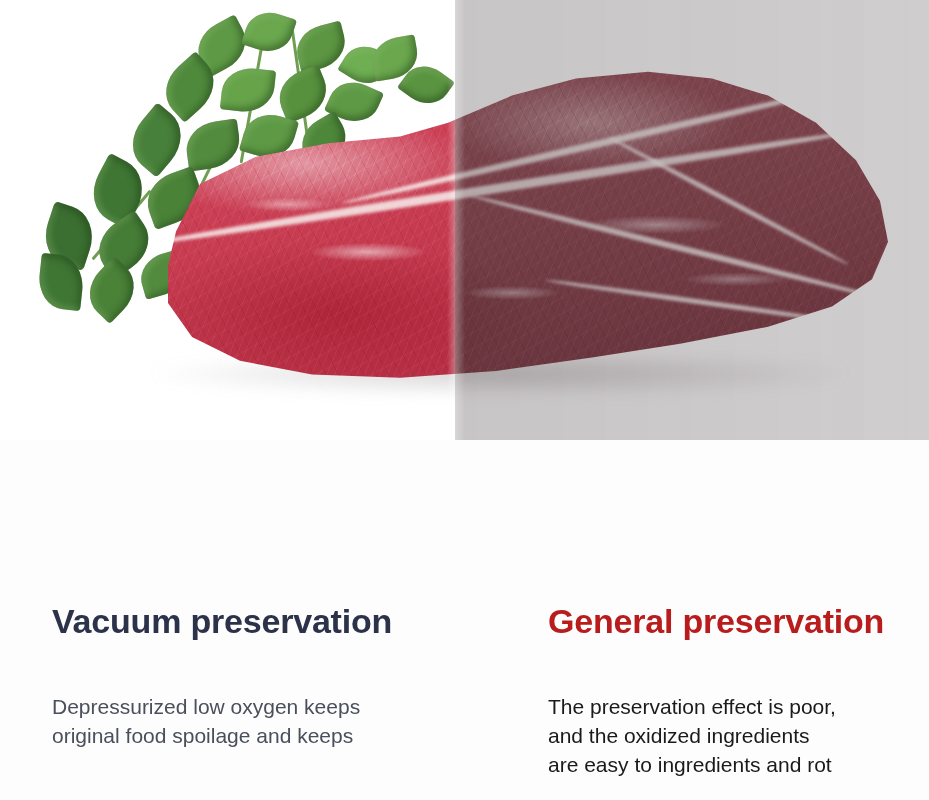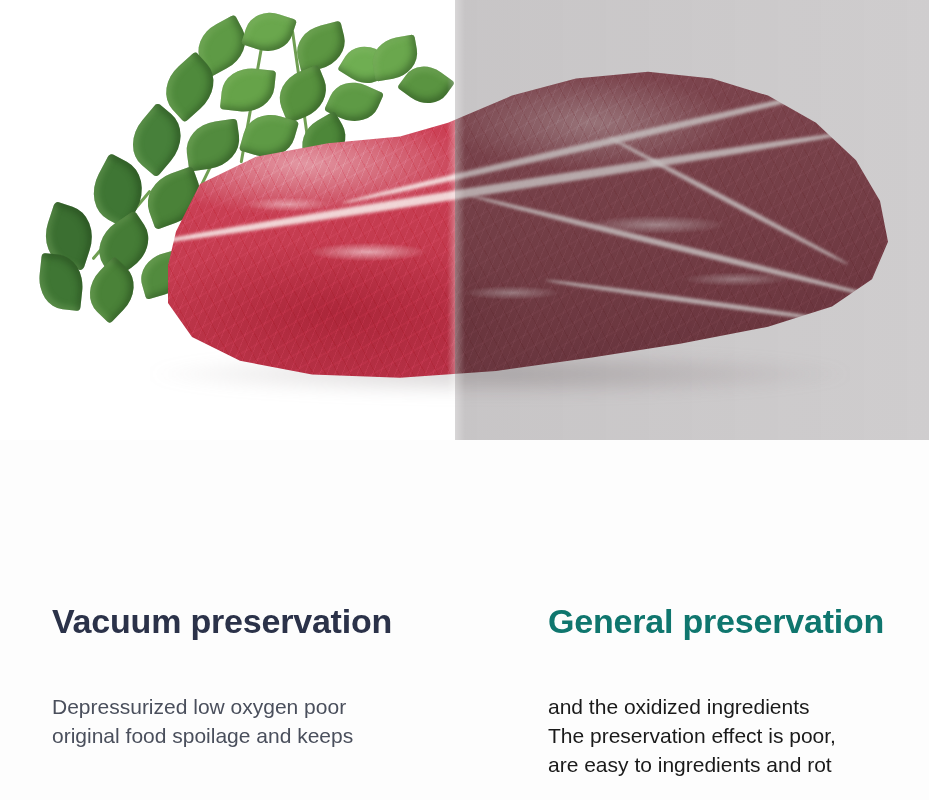--- a/index.html
+++ b/index.html
@@ -108,21 +108,21 @@
   .captions{position:absolute;left:0;top:440px;width:929px;height:360px;}
   .col{position:absolute;top:0;}
   .col.left{left:52px;width:430px;}
   .col.right{left:548px;width:400px;}
 
   .heading{
     font-size:34px;font-weight:bold;letter-spacing:-.2px;
     white-space:nowrap;position:absolute;top:162px;margin:0;
   }
   .col.left  .heading{color:#2b3249;}
-  .col.right .heading{color:#0f766e;}
+  .col.right .heading{color:#b91c1c;}
 
   .body-text{
     position:absolute;top:252px;margin:0;
     font-size:21px;line-height:29px;
   }
   .col.left  .body-text{color:#4a4f5c;width:340px;}
   .col.right .body-text{color:#1a1a1a;width:360px;}
   .body-text span{display:block;white-space:nowrap;}
 </style>
 </head>
@@ -179,26 +179,26 @@
     <div class="ox-mask"></div>
     <div class="divider-soft"></div>
   </div>
 </div>
 
 <div class="captions">
 
   <div class="col left">
     <h2 class="heading">Vacuum preservation</h2>
     <p class="body-text">
-      <span>Depressurized low oxygen poor</span>
+      <span>Depressurized low oxygen keeps</span>
       <span>original food spoilage and keeps</span>
     </p>
   </div>
 
   <div class="col right">
     <h2 class="heading">General preservation</h2>
     <p class="body-text">
+      <span>The preservation effect is poor,</span>
       <span>and the oxidized ingredients</span>
-      <span>The preservation effect is poor,</span>
       <span>are easy to ingredients and rot</span>
     </p>
   </div>
 </div>
 
 </body></html>

